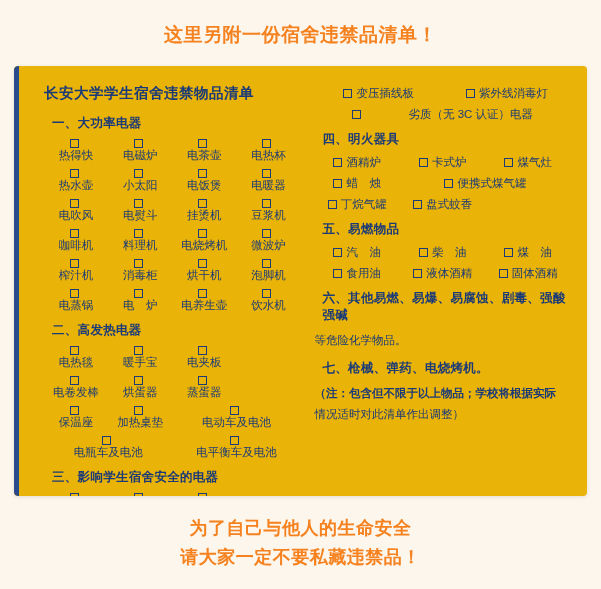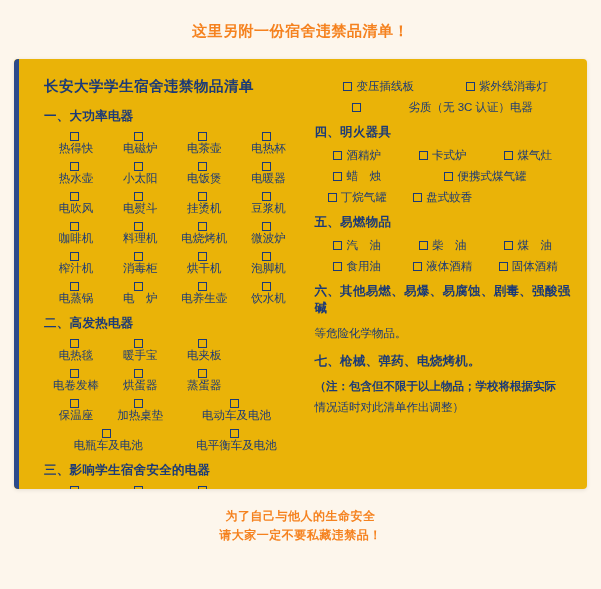--- a/index.html
+++ b/index.html
@@ -16,21 +16,21 @@
   .page {
     position: relative;
     width: 601px;
     height: 589px;
     background: #fdf6ec;
     box-sizing: border-box;
   }
   .top-banner {
     text-align: center;
     padding: 22px 0 18px 0;
-    font-size: 15px;
+    font-size: 19px;
     font-weight: bold;
     color: #f5821f;
     letter-spacing: 0.5px;
   }
   .card {
     position: relative;
     margin: 0 14px;
     background: #eab308;
     border-radius: 4px;
     box-shadow: 0 1px 4px rgba(0,0,0,0.10);
@@ -62,21 +62,21 @@
     font-size: 14.5px;
     font-weight: bold;
     color: #1b3a78;
     margin: 4px 0 12px 0;
     letter-spacing: 0.5px;
   }
   .section-head {
     font-size: 12.5px;
     font-weight: bold;
     color: #1b3a78;
-    margin: 9px 0 7px 0;
+    margin: 9px 0 7px 8px;
     letter-spacing: 0.3px;
   }
   .items-row {
     display: flex;
     margin-bottom: 6px;
   }
   .item {
     display: flex;
     align-items: center;
     font-size: 11.5px;
@@ -99,21 +99,21 @@
   .para {
     font-size: 11.5px;
     color: #1b3a78;
     line-height: 1.7;
     margin: 0 0 2px 0;
   }
   .para.indent { text-indent: 0; font-weight: bold; }
   .bottom-banner {
     text-align: center;
     padding-top: 18px;
-    font-size: 12px;
+    font-size: 18px;
     font-weight: bold;
     color: #f5821f;
     line-height: 1.6;
   }
   .bottom-banner div { letter-spacing: 0.5px; }
 </style>
 </head>
 <body>
 
 <div class="page">

